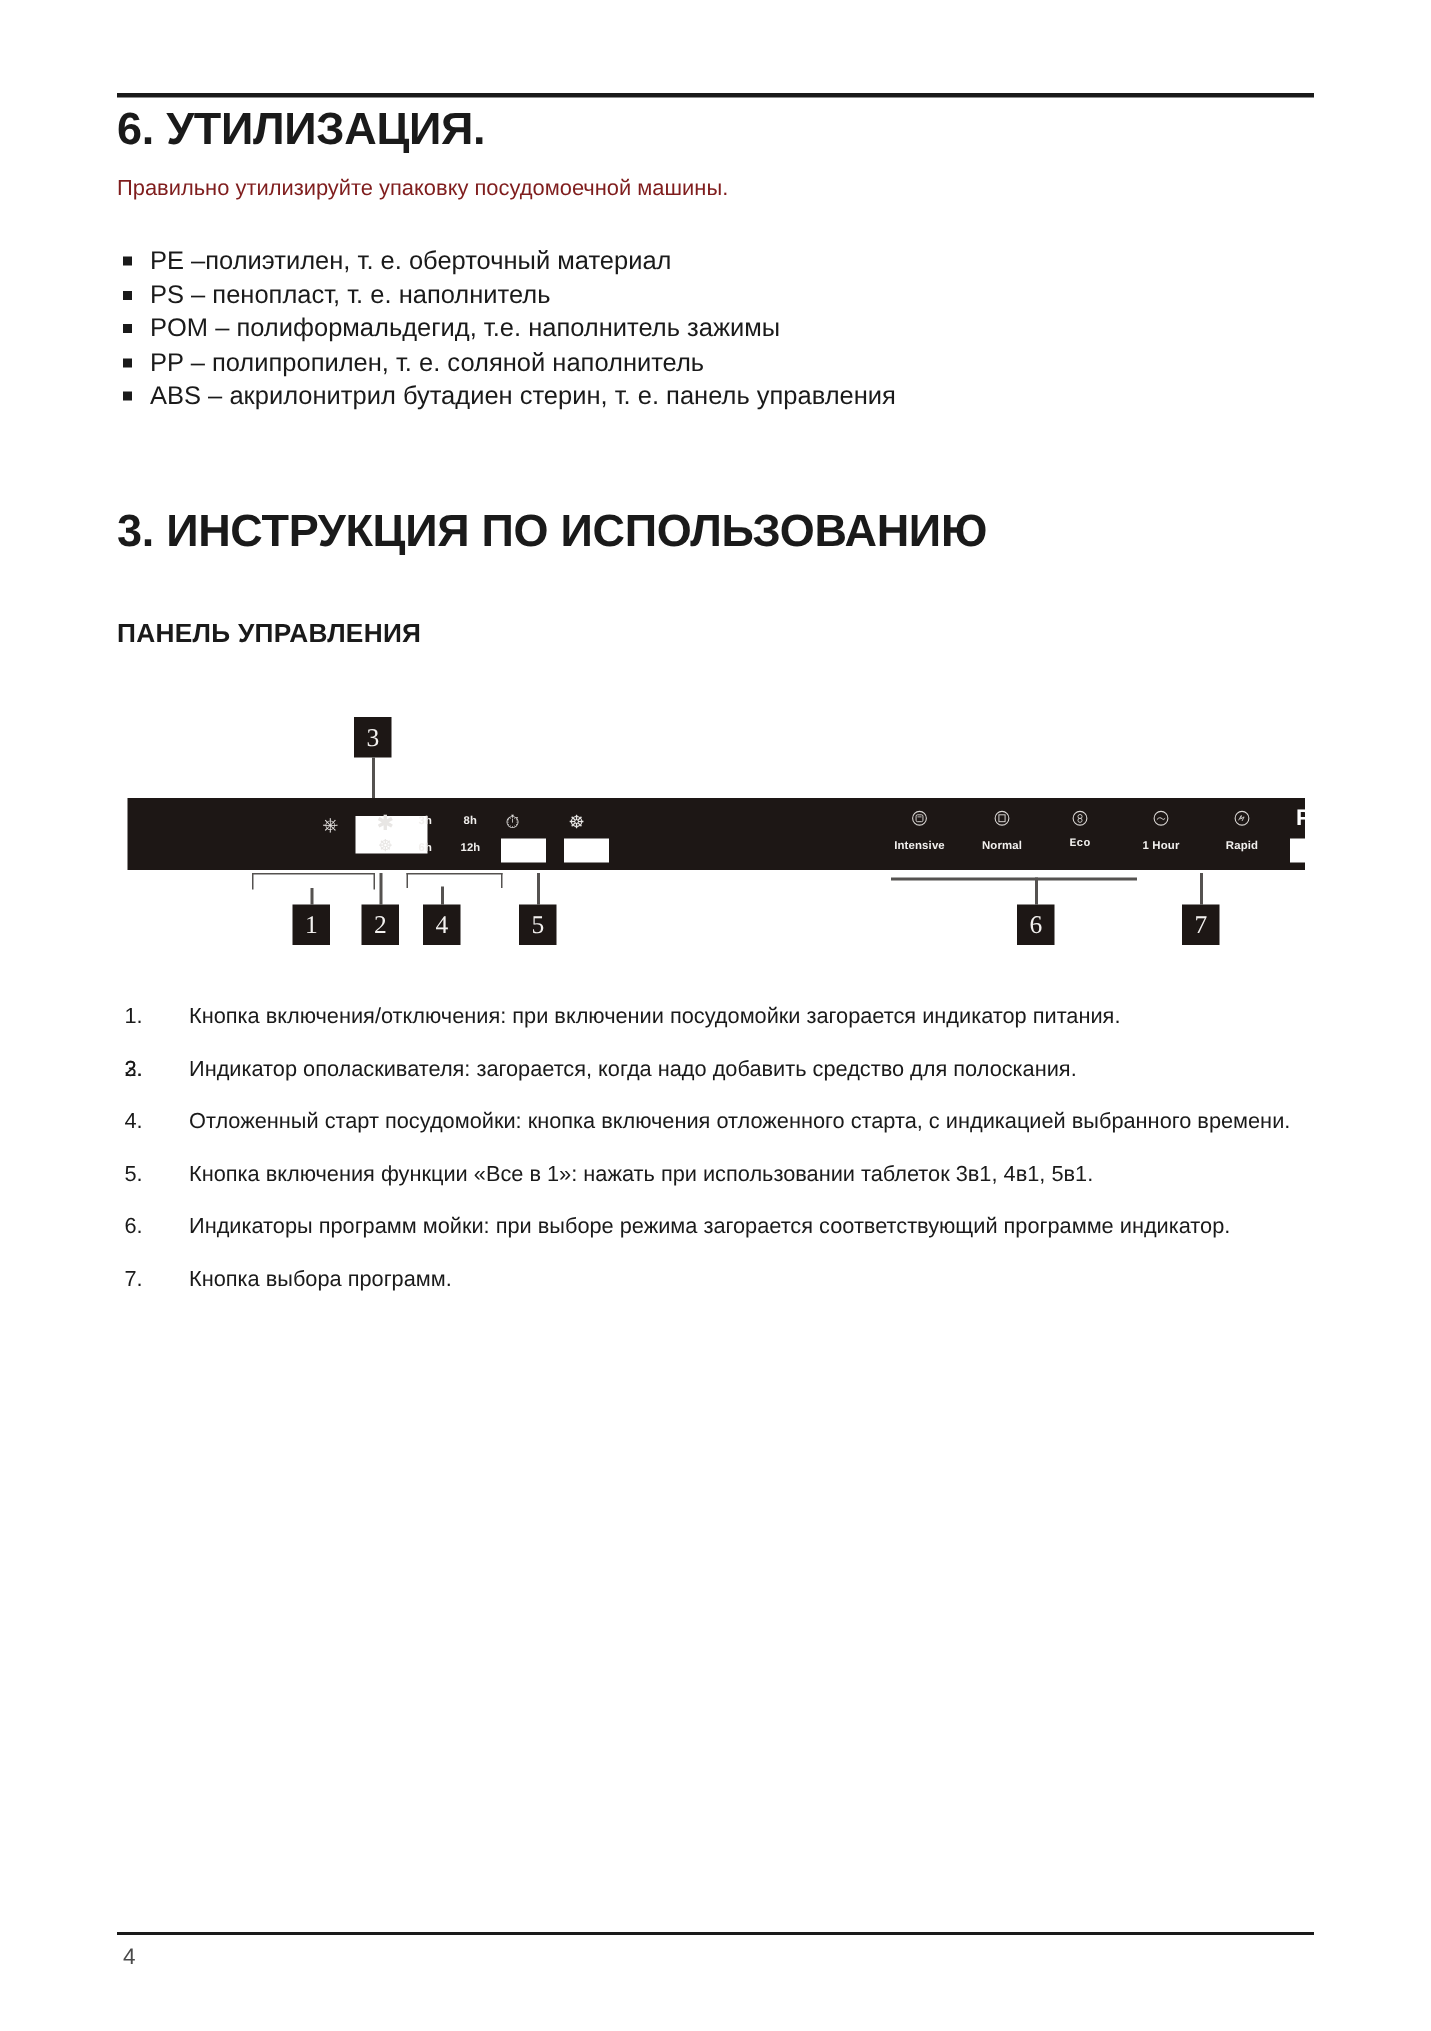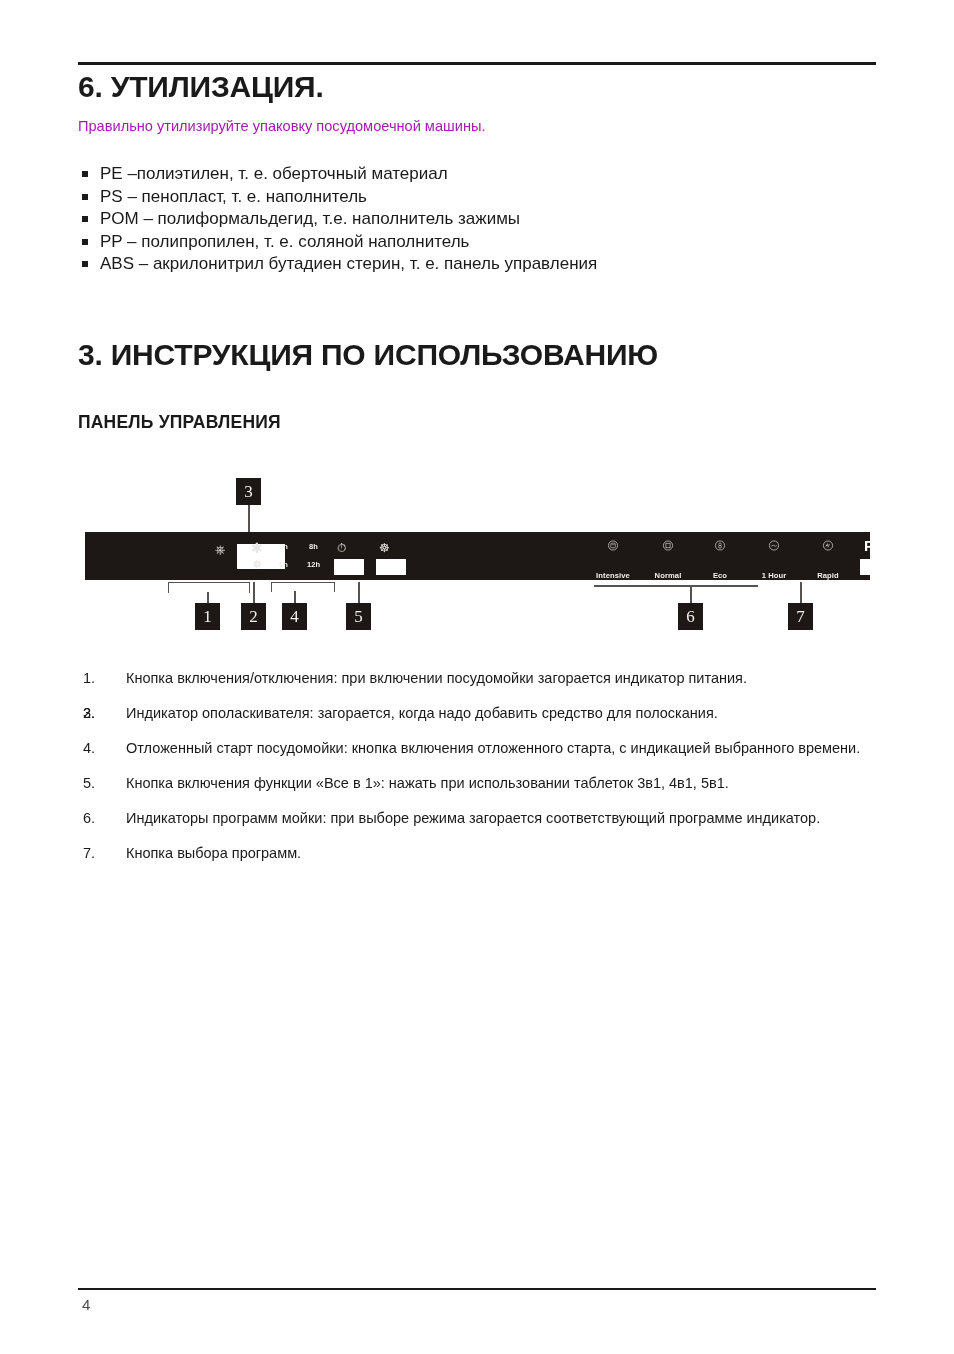--- a/index.html
+++ b/index.html
@@ -69,21 +69,21 @@
     letter-spacing: 0.2px;
     color: #1a1a1a;
   }
 
   
   .para {
     position: absolute;
     left: 78px;
     font-size: 14.6px;
     line-height: 24px;
-    color: #a21caf;
+    color: #7f1d1d;
     white-space: nowrap;
   }
   #intro-line-1 { top: 114px; }
   #intro-line-2 { top: 138px; }
 
   
   .bullet-list {
     position: absolute;
     left: 78px;
     top: 163px;
@@ -157,21 +157,20 @@
   .prog-label {
     position: absolute;
     top: 27px;
     color: #f2f0ee;
     font-size: 7.6px;
     font-weight: bold;
     letter-spacing: 0.1px;
     white-space: nowrap;
     text-align: center;
     transform: translateX(-50%);
-    margin-top: 12px;
   }
   .prog-icon {
     position: absolute;
     top: 8px;
     transform: translateX(-50%);
     width: 11px;
     height: 11px;
   }
   .p-letter {
     position: absolute;
@@ -314,21 +313,21 @@
         <circle cx="12" cy="12" r="10" fill="none" stroke="#d8d5d2" stroke-width="1.6"></circle>
         <rect x="7.5" y="7" width="9" height="10" fill="none" stroke="#d8d5d2" stroke-width="1.4"></rect>
       </svg>
       <div class="prog-label" style="left:583px;">Normal</div>
 
       <svg class="prog-icon" style="left:635px;" viewBox="0 0 24 24">
         <circle cx="12" cy="12" r="10" fill="none" stroke="#d8d5d2" stroke-width="1.6"></circle>
         <circle cx="12" cy="9.5" r="3" fill="none" stroke="#d8d5d2" stroke-width="1.3"></circle>
         <circle cx="12" cy="15" r="3" fill="none" stroke="#d8d5d2" stroke-width="1.3"></circle>
       </svg>
-      <div class="prog-label" style="left:635px;">Eco</div>
+      <div class="prog-label" style="left:635px;font-family:Liberation Mono, monospace;">Eco</div>
 
       <svg class="prog-icon" style="left:689px;" viewBox="0 0 24 24">
         <circle cx="12" cy="12" r="10" fill="none" stroke="#d8d5d2" stroke-width="1.6"></circle>
         <path d="M6 14 Q10 9 14 13 Q16 15 18 12" fill="none" stroke="#d8d5d2" stroke-width="1.4"></path>
       </svg>
       <div class="prog-label" style="left:689px;">1 Hour</div>
 
       <svg class="prog-icon" style="left:743px;" viewBox="0 0 24 24">
         <circle cx="12" cy="12" r="10" fill="none" stroke="#d8d5d2" stroke-width="1.6"></circle>
         <path d="M7 15 L11 8 L10 13 L15 10 L12 16" fill="none" stroke="#d8d5d2" stroke-width="1.3"></path>

